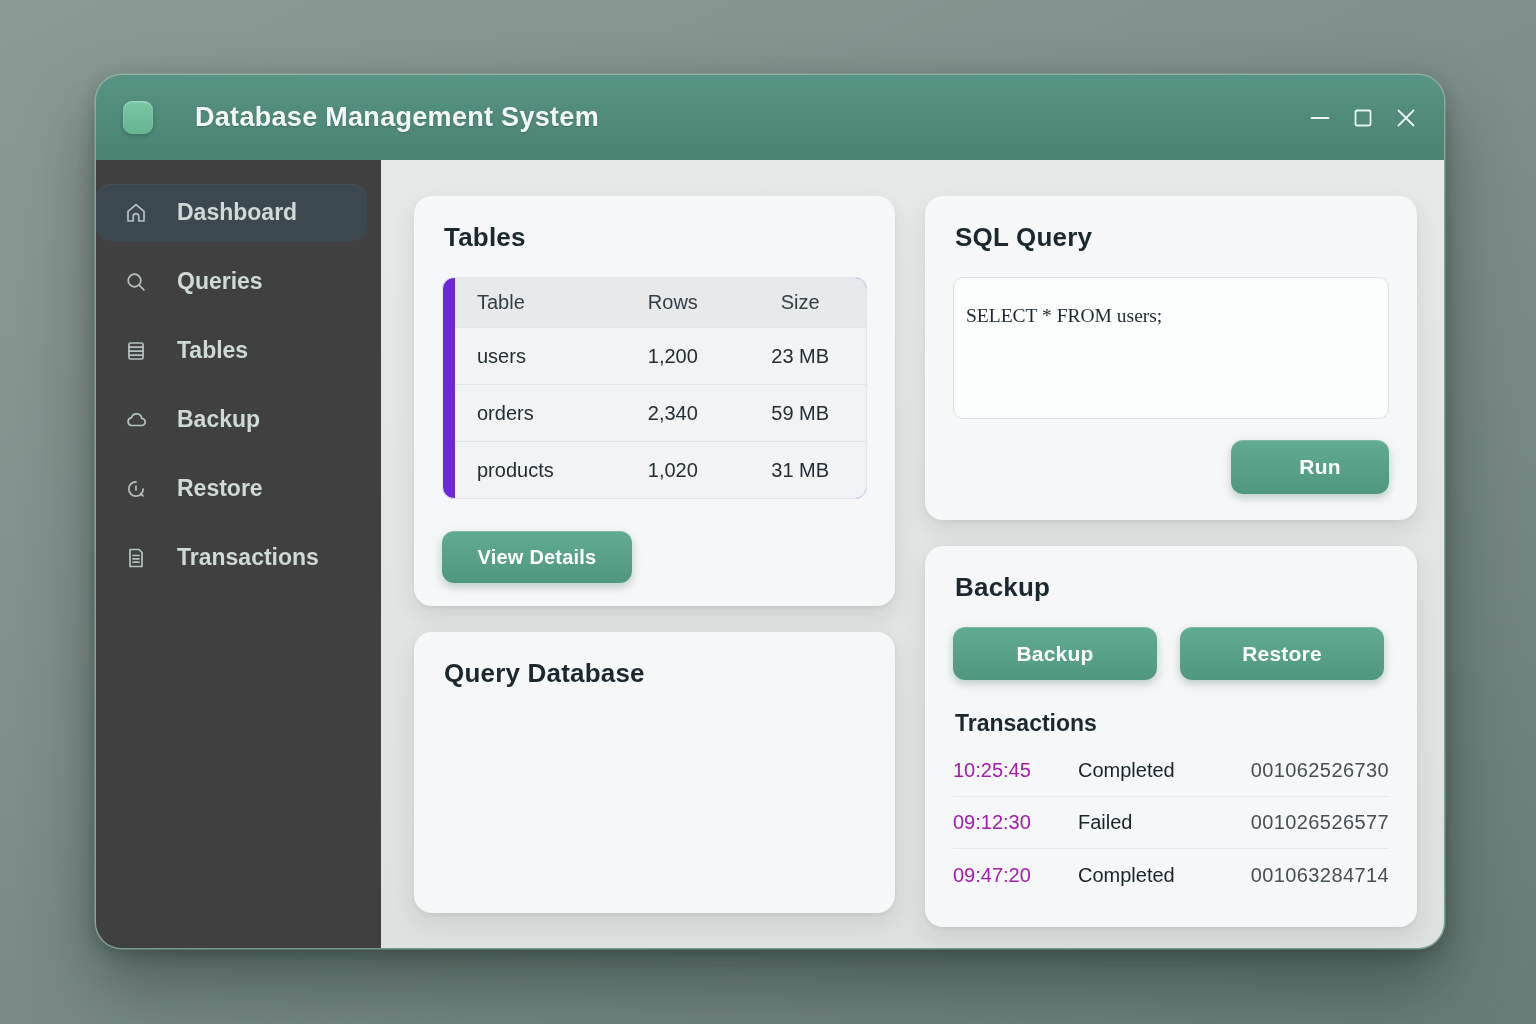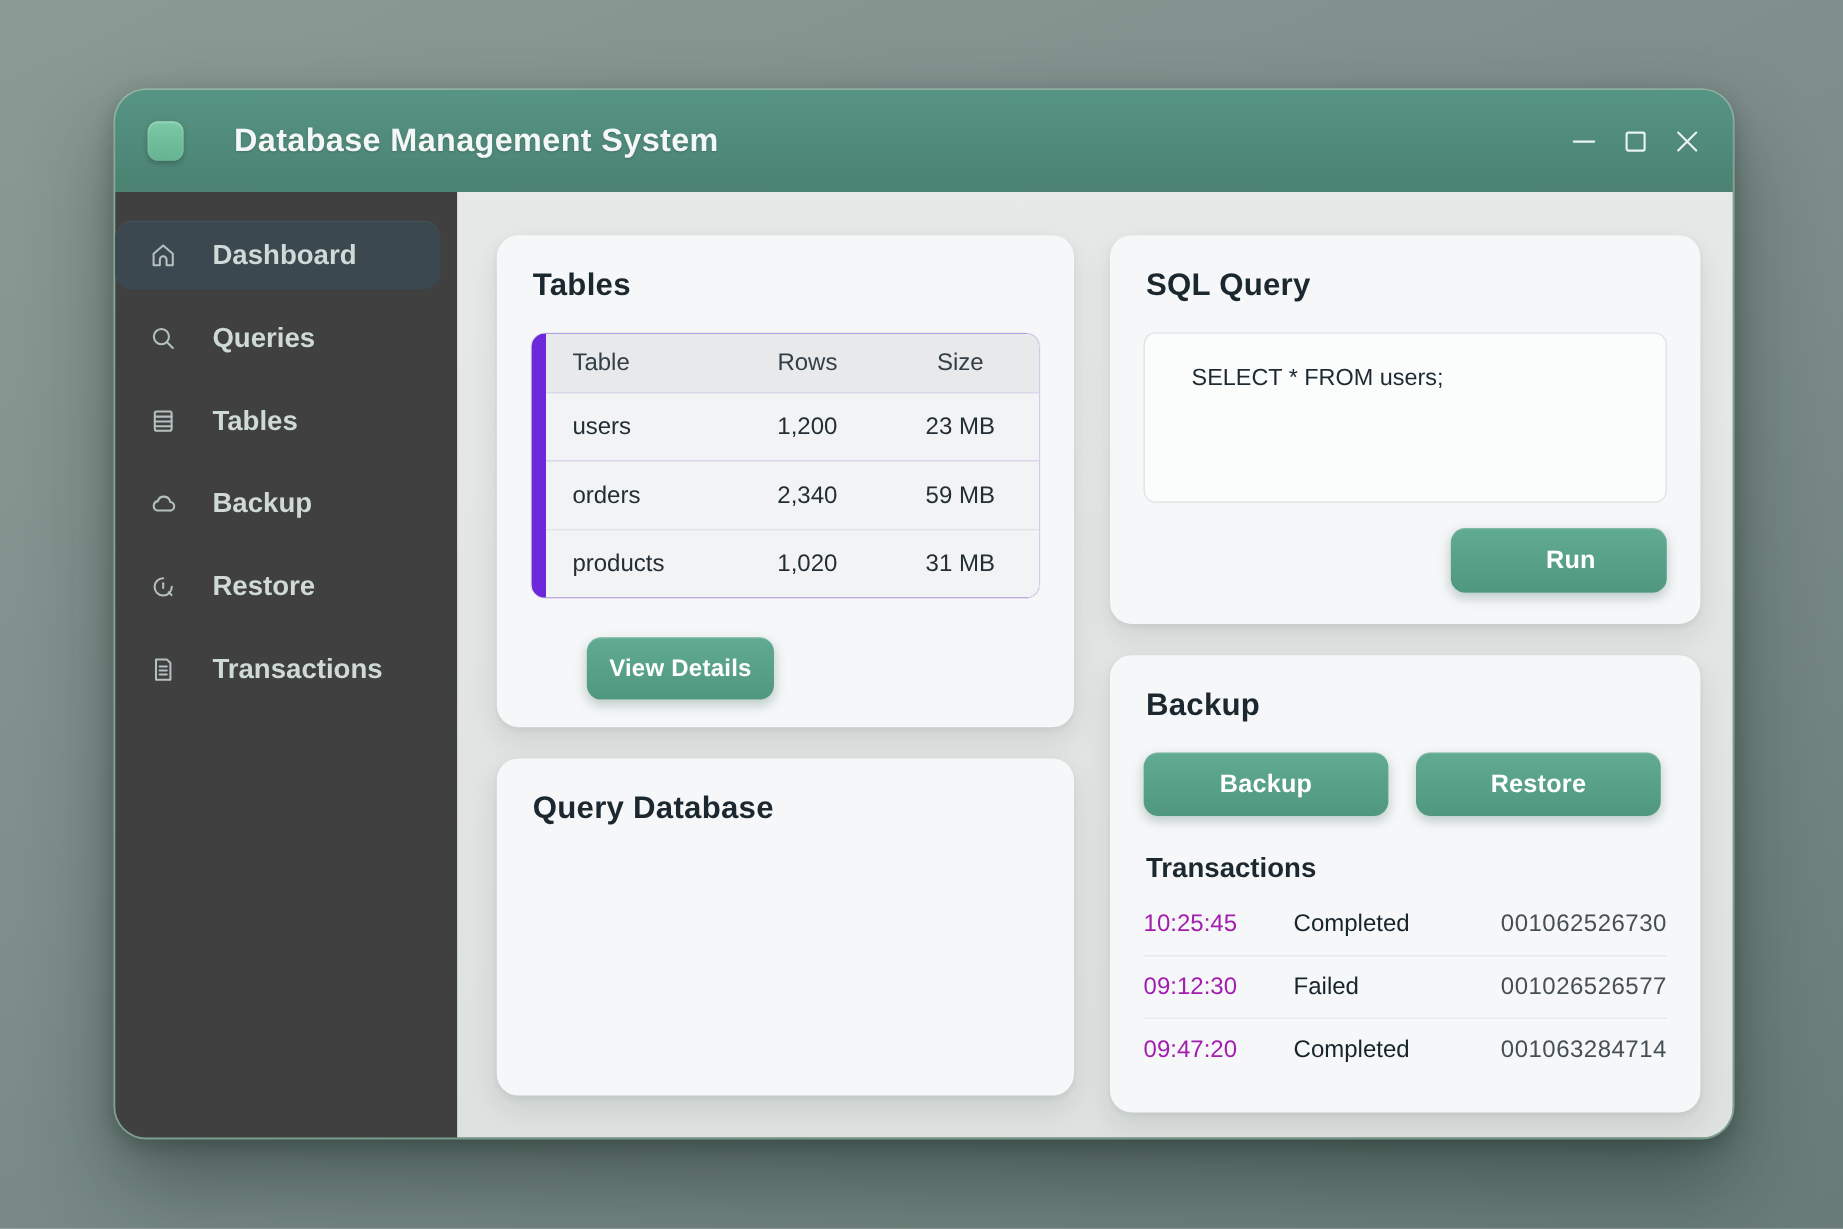--- a/index.html
+++ b/index.html
@@ -86,31 +86,31 @@
   .dt-head.cols2 > div:nth-child(2) { border-left-color: #dcdee1; }
 
   
   .btn {
     background: linear-gradient(180deg, #62ab93 0%, #4f987f 100%);
     color: #fff; border: none; border-radius: 12px; cursor: pointer;
     font-family: "Liberation Sans", sans-serif; font-size: 21px; font-weight: 600;
     box-shadow: 0 4px 10px rgba(40,90,75,.28), inset 0 1px 0 rgba(255,255,255,.18);
     letter-spacing: .2px;
   }
-  .btn-view-details { width: 156px; height: 52px; margin-top: 32px; font-size: 20px; margin-left: 47px; }
-  .btn-run { width: 180px; height: 58px; margin-top: 21px; margin-left: auto; display: block; padding-left: 20px; }
+  .btn-view-details { width: 190px; height: 52px; margin-top: 32px; font-size: 20px; }
+  .btn-run { width: 158px; height: 58px; margin-top: 21px; margin-left: auto; display: block; padding-left: 20px; }
   .backup-buttons { display: flex; gap: 23px; margin-bottom: 30px; }
   .btn-backup, .btn-restore { width: 204px; height: 53px; }
 
   
   .sql-editor {
     width: 100%; height: 148px; resize: none; outline: none;
     border: 1px solid #dcdfe1; border-radius: 10px; background: #fbfcfc;
-    font-family: Liberation Sans, sans-serif; font-size: 19.5px; color: #1d2a31;
-    padding: 25px 39px; line-height: 1.3;
+    font-family: Liberation Serif, serif; font-size: 19.5px; color: #1d2a31;
+    padding: 25px 12px; line-height: 1.3;
   }
 
   
   .tx-title { font-size: 23px; font-weight: 700; color: #1b282f; margin: 0 0 8px 2px; }
   .tx-row {
     display: grid; grid-template-columns: 125px 1fr auto; align-items: center;
     height: 52px; border-bottom: 1px solid #e3e5e6; font-size: 20px;
   }
   .tx-row:last-child { border-bottom: none; }
   .tx-time { color: #a21caf; }

